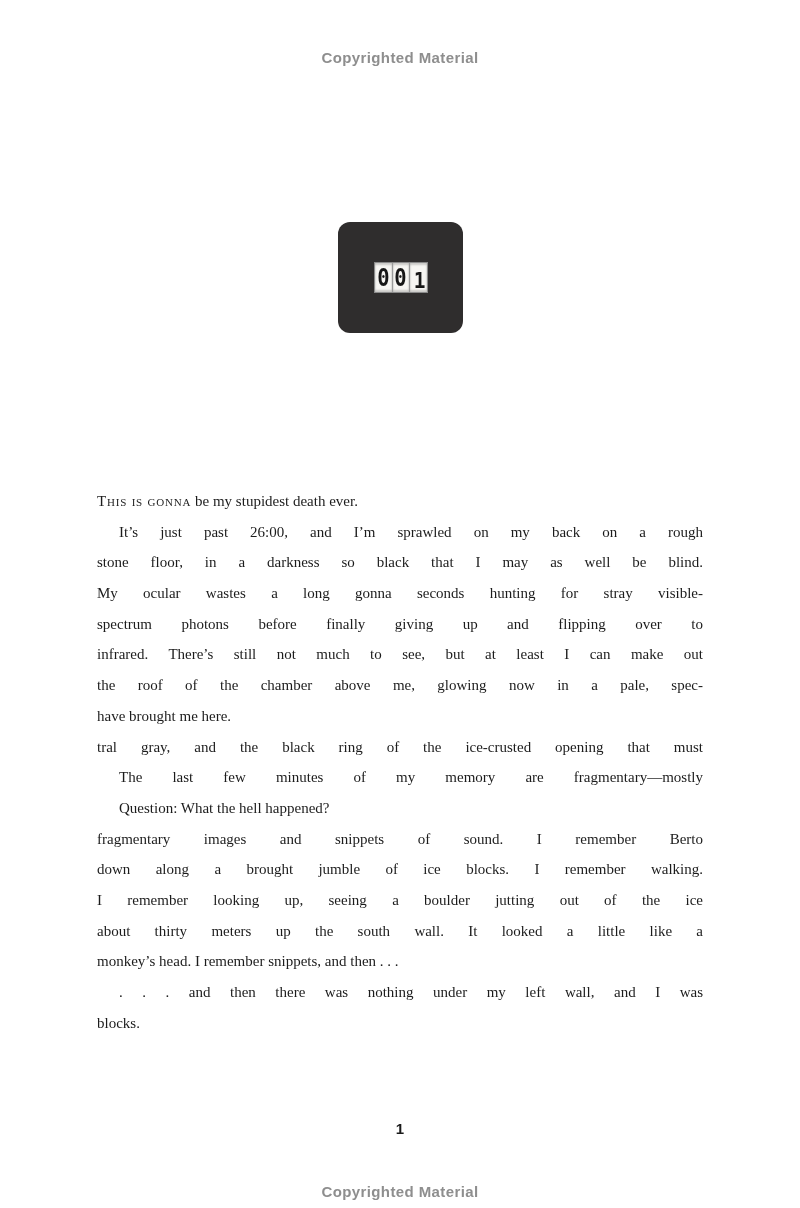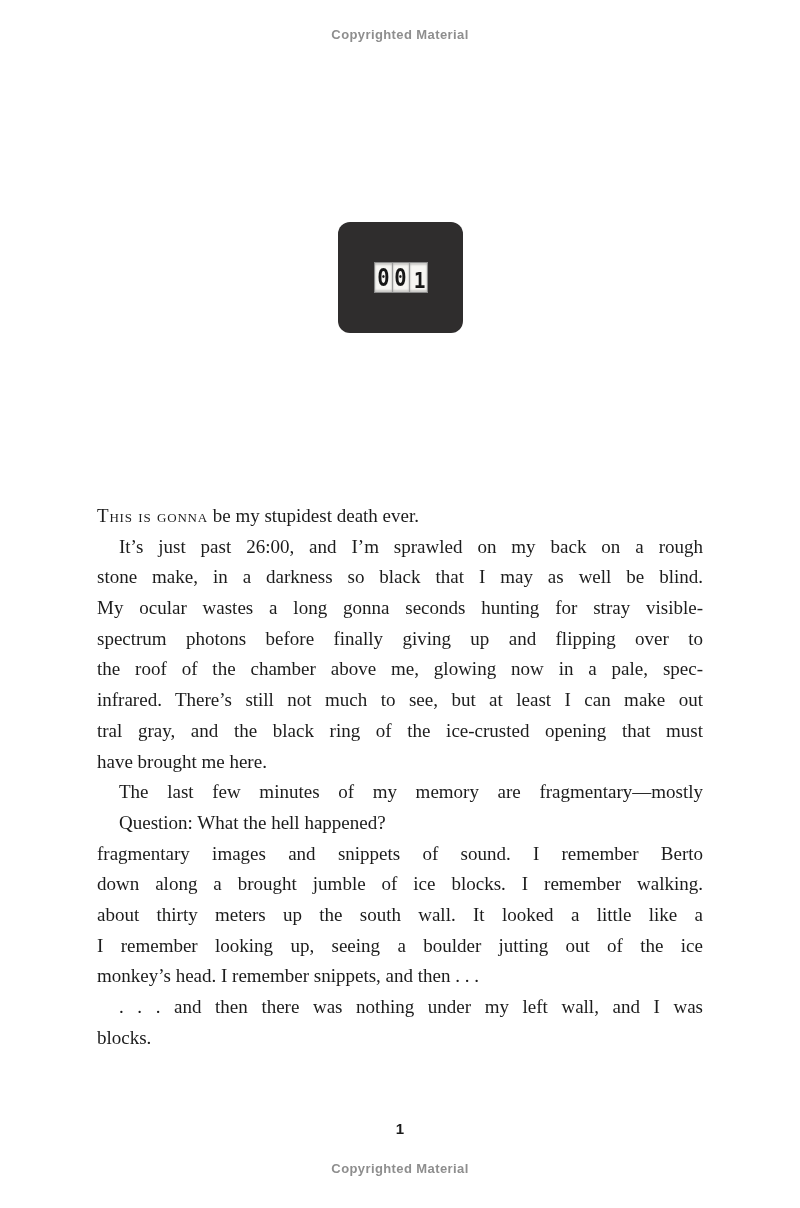--- a/index.html
+++ b/index.html
@@ -14,22 +14,23 @@
   html,body{margin:0;padding:0;}
   body{
     width:800px;height:1208px;position:relative;
     background:var(--page-bg);
     font-family:"Liberation Serif", serif;
     overflow:hidden;
   }
   .notice{
     position:absolute;left:0;width:800px;text-align:center;
     font-family:"Liberation Sans", sans-serif;
-    font-weight:bold;font-size:13px;letter-spacing:0.4px;
+    font-weight:bold;font-size:15px;letter-spacing:0.4px;
     color:var(--muted);
+    margin-top:22px;
   }
   .notice.top{top:27px;}
   .notice.bottom{top:1161px;}
 
   .badge{
     position:absolute;left:338px;top:222px;width:125px;height:111px;
     background:var(--badge-bg);border-radius:12px;
   }
   .counter{
     position:absolute;left:36px;top:40px;width:54px;height:31px;
@@ -44,22 +45,22 @@
     box-shadow:inset 0 2px 2px rgba(0,0,0,.18), inset 0 -2px 2px rgba(0,0,0,.18);
     font-family:"DejaVu Sans Mono", monospace;
     font-weight:700;font-size:25px;color:var(--digit);
     overflow:hidden;
   }
   .cell:last-child{border-right:none;}
   .cell .d{display:block;line-height:1;transform:scaleX(0.82);}
   .cell.rolling .d{transform:translate(1px,3px) scale(0.78,0.86);}
 
   .text-block{
-    position:absolute;left:97px;top:501px;width:606px;
-    font-size:19px;line-height:30.7px;color:var(--ink);
+    position:absolute;left:97px;top:486px;width:606px;
+    font-size:15px;line-height:30.7px;color:var(--ink);
   }
   .line{height:30.7px;overflow:hidden;text-align:left;white-space:normal;}
   .line.just{text-align:justify;text-align-last:justify;}
   .line.indent{padding-left:22px;}
   .smallcaps{font-variant:small-caps;letter-spacing:0.8px;}
 
   .folio{
     position:absolute;left:0;top:1120px;width:800px;text-align:center;
     font-family:"Liberation Sans", sans-serif;
     font-weight:bold;font-size:15px;color:var(--folio);
@@ -80,33 +81,33 @@
     </div>
     <div class="cell rolling">
       <span class="d">1</span>
     </div>
   </div>
 </div>
 
 <div class="text-block" id="text-block">
     <div class="line"><span class="smallcaps">This is gonna</span> be my stupidest death ever.</div>
     <div class="line indent just">It’s just past 26:00, and I’m sprawled on my back on a rough</div>
-    <div class="line just">stone make, in a darkness so black that I may as well be blind.</div>
+    <div class="line just">stone floor, in a darkness so black that I may as well be blind.</div>
     <div class="line just">My ocular wastes a long gonna seconds hunting for stray visible-</div>
     <div class="line just">spectrum photons before finally giving up and flipping over to</div>
+    <div class="line just">infrared. There’s still not much to see, but at least I can make out</div>
     <div class="line just">the roof of the chamber above me, glowing now in a pale, spec-</div>
-    <div class="line just">infrared. There’s still not much to see, but at least I can make out</div>
+    <div class="line">have brought me here.</div>
     <div class="line just">tral gray, and the black ring of the ice-crusted opening that must</div>
-    <div class="line">have brought me here.</div>
     <div class="line indent just">The last few minutes of my memory are fragmentary—mostly</div>
     <div class="line indent">Question: What the hell happened?</div>
     <div class="line just">fragmentary images and snippets of sound. I remember Berto</div>
     <div class="line just">down along a brought jumble of ice blocks. I remember walking.</div>
+    <div class="line just">I remember looking up, seeing a boulder jutting out of the ice</div>
     <div class="line just">about thirty meters up the south wall. It looked a little like a</div>
-    <div class="line just">I remember looking up, seeing a boulder jutting out of the ice</div>
     <div class="line">monkey’s head. I remember snippets, and then . . .</div>
     <div class="line indent just">. . . and then there was nothing under my left wall, and I was</div>
     <div class="line">blocks.</div>
   </div>
 
 <div class="folio">1</div>
 
 <div class="notice bottom">Copyrighted Material</div>
 
 </body></html>

